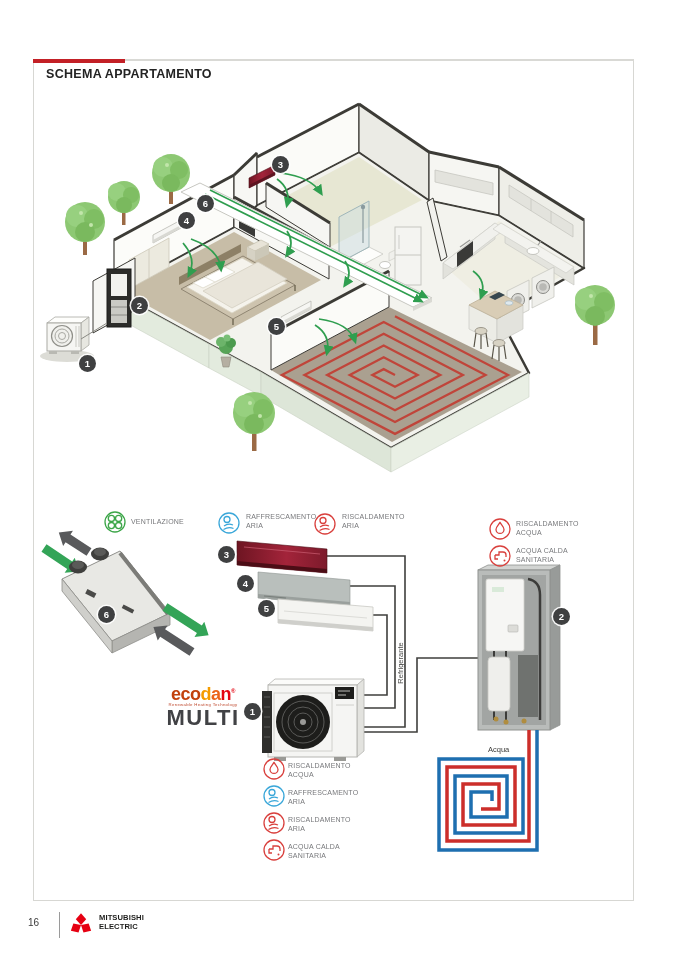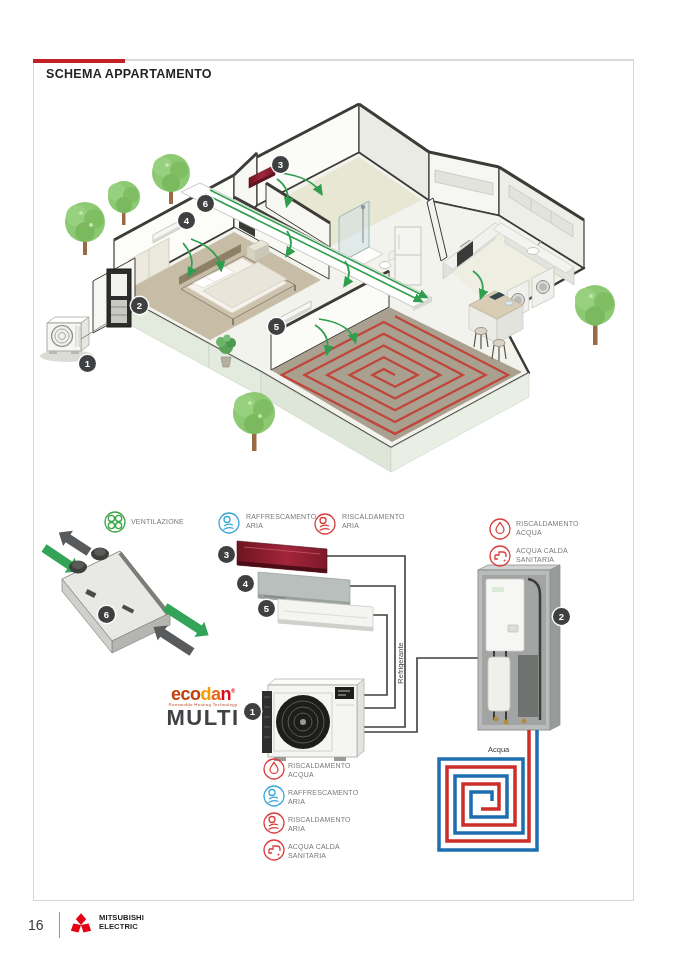--- a/index.html
+++ b/index.html
@@ -14,21 +14,21 @@
          box-shadow:0 0 0 1.5px rgba(255,255,255,.92);}
   .leg{position:absolute;font-size:7px;line-height:9px;color:#77787b;letter-spacing:.2px;font-weight:500;}
   .brand-ecodan{left:158px;top:684px;width:90px;text-align:center;font-size:18px;font-weight:bold;letter-spacing:-.5px;}
   .brand-ecodan .eco{color:#c2410c;}
   .brand-ecodan .d{color:#f59c00;}
   .brand-ecodan .a{color:#ec6418;}
   .brand-ecodan .n{color:#e30613;}
   .brand-ecodan sup{font-size:6px;color:#e30613;}
   .brand-tagline{left:158px;top:702px;width:90px;text-align:center;font-size:4.3px;color:#bf4a2f;letter-spacing:.3px;}
   .brand-multi{left:154px;top:705px;width:98px;text-align:center;font-size:22px;font-weight:bold;color:#414245;letter-spacing:1.5px;}
-  .footer-page{left:28px;top:917px;font-size:14px;color:#3a3a3a;}
+  .footer-page{left:28px;top:917px;font-size:10px;color:#3a3a3a;}
   .footer-div{left:59px;top:912px;width:1px;height:26px;background:#9a9a9a;}
   .footer-brand{left:99px;top:913px;font-size:8px;font-weight:bold;color:#1d1d1b;line-height:9px;letter-spacing:.1px;transform:scaleX(.95);transform-origin:left top;}
   svg text{font-family:"Liberation Sans","DejaVu Sans",sans-serif;}
 </style>
 </head>
 <body>
 
 <div class="page">
 
   <div class="abs content-box"></div>

